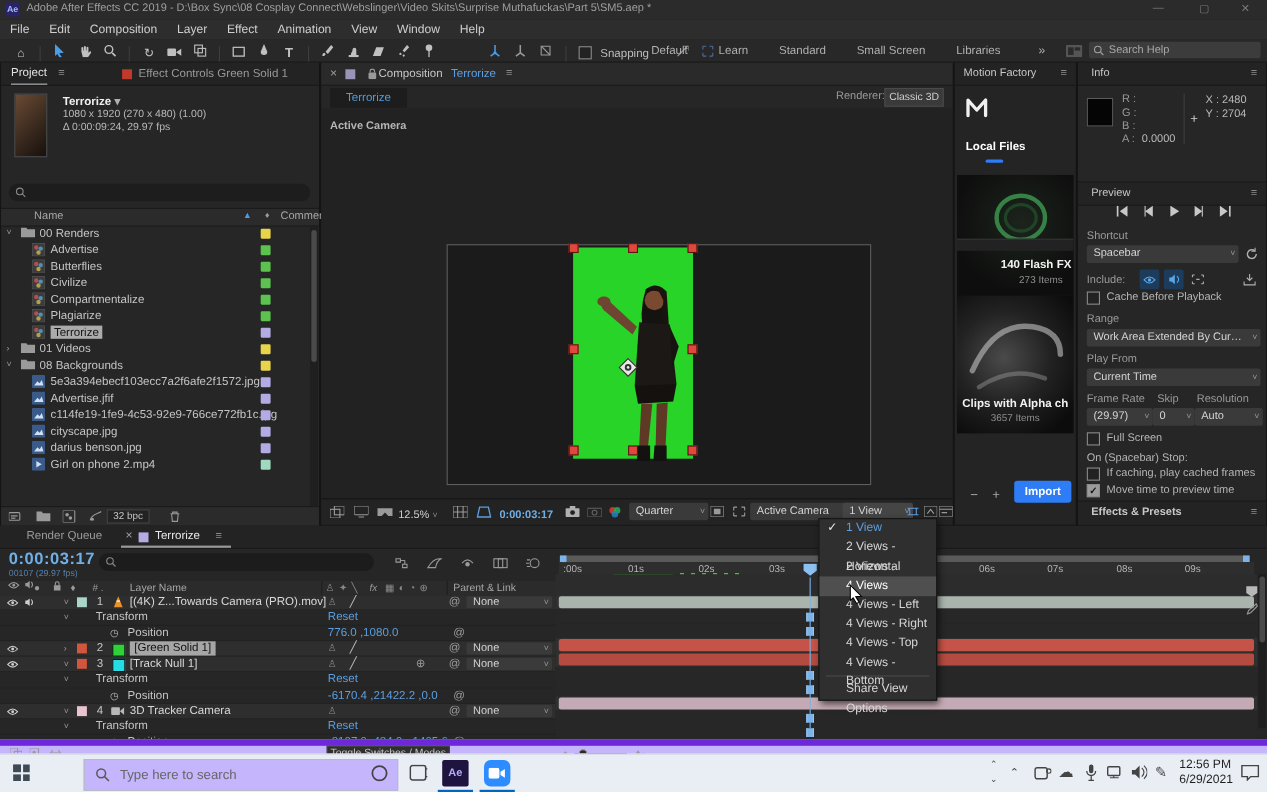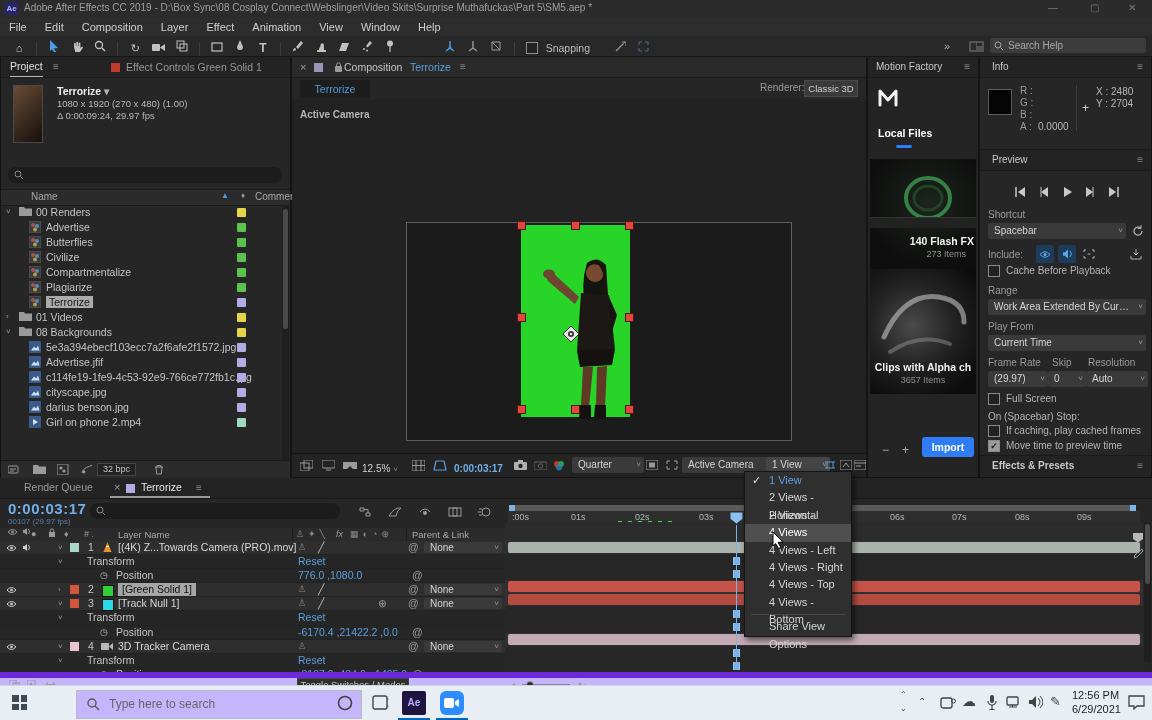--- a/index.html
+++ b/index.html
@@ -157,20 +157,21 @@
           <path d="M8 3l2-2M7 1h4v4" stroke="#9a9a9a" fill="none"></path>
         </svg>
       </span>
     <span class="ticon" style="color:#4a9de8;">
       <svg width="11" height="11">
           <path d="M1 1h3M1 1v3M10 1h-3M10 1v3M1 10h3M1 10v-3M10 10h-3M10 10v-3" stroke="#4a6d9e" fill="none"></path>
         </svg>
       </span>
 
     
+    <span class="abs" id="ws-tabs" style="left:578px;top:0;"><span class="ws-tab">Default</span><span class="ws-tab">Learn</span><span class="ws-tab">Standard</span><span class="ws-tab">Small Screen</span><span class="ws-tab">Libraries</span></span>
     <span class="abs" style="left:944px;top:0;color:#b0b0b0;font-size:11px;">»</span>
     <span class="abs ticon" style="left:966px;top:1px;">
       <svg width="15" height="11">
           <rect x="0" y="0" width="15" height="11" rx="1" fill="#555"></rect>
           <rect x="2" y="2" width="5" height="7" fill="#2b2b2b"></rect>
           <rect x="8" y="2" width="5" height="3" fill="#2b2b2b"></rect>
         </svg>
       </span>
     <span class="abs" style="left:990px;top:2px;width:156px;height:15px;background:#3c3c3c;border-radius:2px;line-height:15px;">
       <svg class="abs" style="left:4px;top:3px;" width="10" height="10">
@@ -606,21 +607,21 @@
     <span class="lab" style="left:40px;top:28px;">R :</span>
     <span class="lab" style="left:40px;top:40px;">G :</span>
     <span class="lab" style="left:40px;top:52px;">B :</span>
     <span class="lab" style="left:40px;top:64px;">A :</span>
     <span class="lab" style="left:58px;top:64px;color:#b8b8b8;">0.0000</span>
     <div class="abs" style="left:96px;top:28px;width:1px;height:46px;background:#3d3d3d;"></div>
     <span class="abs" style="left:102px;top:44px;color:#cfcfcf;font-size:12px;">+</span>
     <span class="lab" style="left:116px;top:29px;color:#b8b8b8;">X : 2480</span>
     <span class="lab" style="left:116px;top:41px;color:#b8b8b8;">Y : 2704</span>
 
-    <div class="abs" style="left:0;top:92px;width:171px;height:20px;background:#232323;border-top:1px solid #1a1a1a;border-bottom:1px solid #1a1a1a;line-height:20px;">
+    <div class="abs" style="left:0;top:108px;width:171px;height:20px;background:#232323;border-top:1px solid #1a1a1a;border-bottom:1px solid #1a1a1a;line-height:20px;">
       <span class="abs" style="left:12px;color:#c8c8c8;font-size:10px;">Preview</span>
       <span class="hamb">≡</span>
     </div>
     <span class="abs ticon" style="left:30px;top:126px;">
       <svg width="12" height="10">
           <path d="M2 0v10" stroke="#c8c8c8" stroke-width="1.5"></path>
           <path d="M11 0L4 5l7 5z" fill="#c8c8c8"></path>
         </svg>
       </span>
     <span class="abs ticon" style="left:54px;top:126px;">

